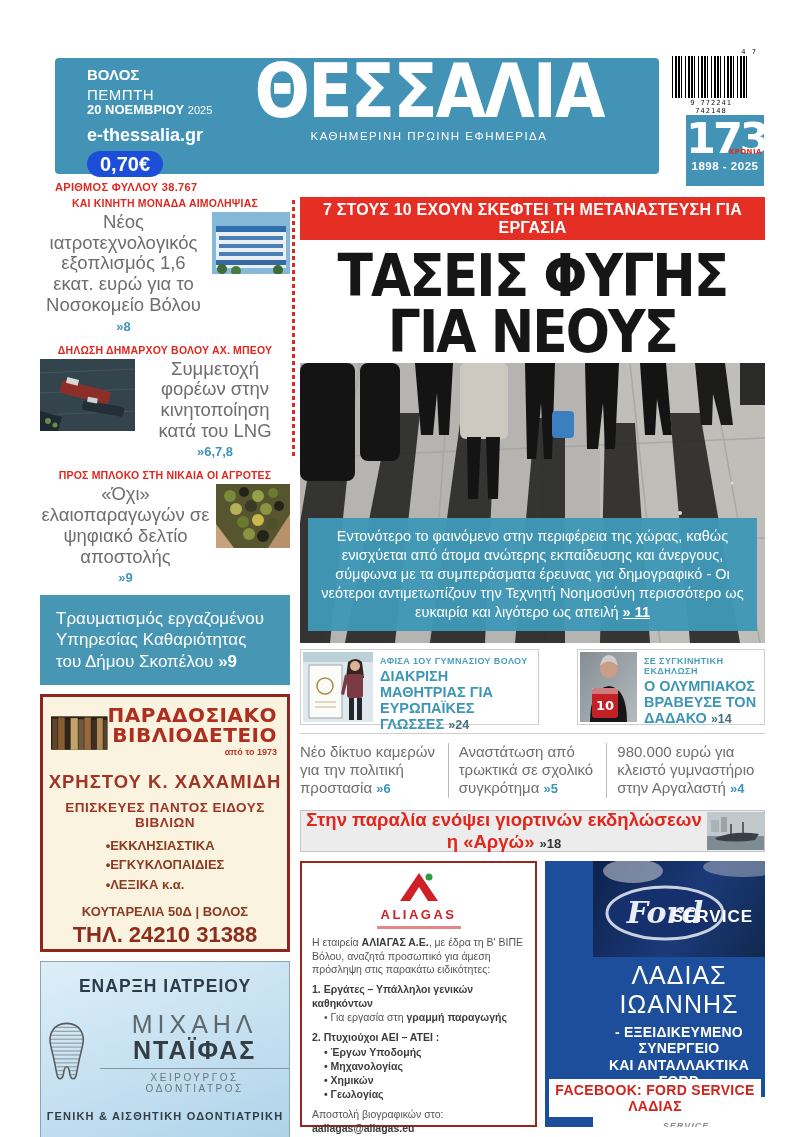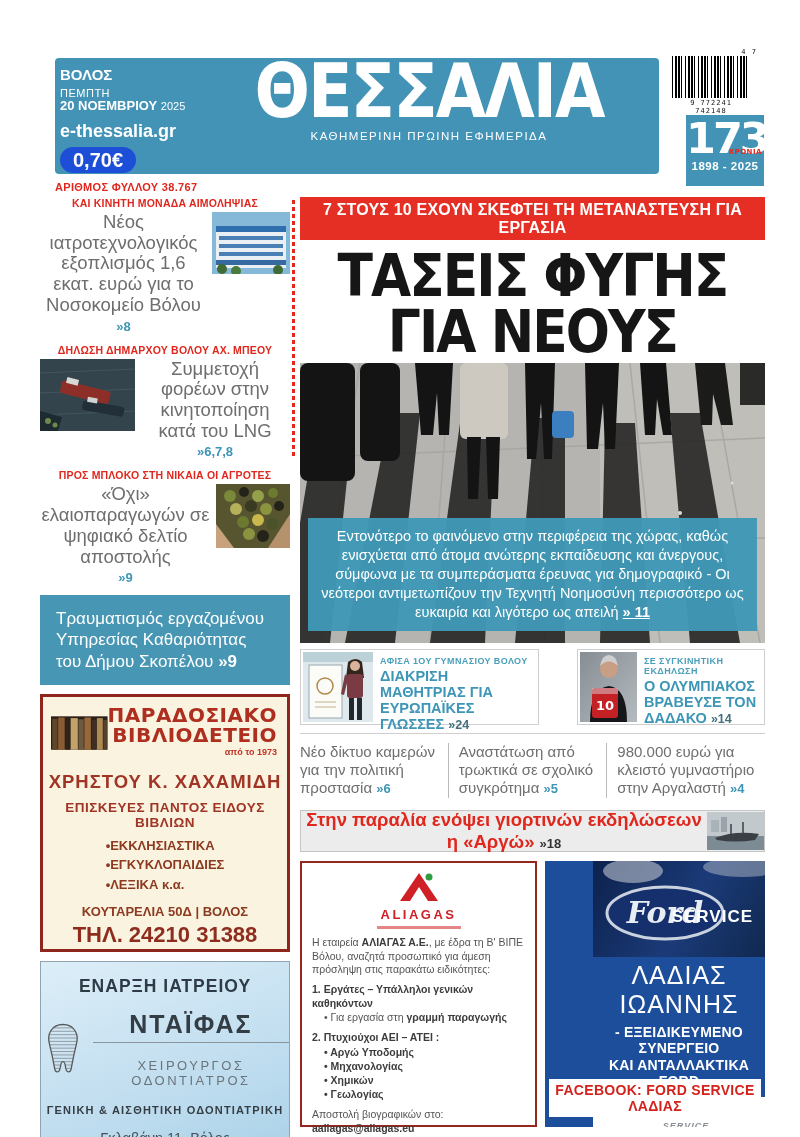--- a/index.html
+++ b/index.html
@@ -1,23 +1,23 @@
 <!DOCTYPE html>
 <html><head>
 <meta charset="utf-8">
 <style>
   html,body{margin:0;padding:0;background:#fff;}
   .page{position:relative;width:800px;height:1137px;background:#fff;overflow:hidden;
         font-family:"Liberation Sans",sans-serif;}
   
   .masthead-bg{position:absolute;left:55px;top:58px;width:604px;height:116px;
     background:#4293b6;border-radius:4px;}
-  .pub-info{position:absolute;left:5px;top:9px;color:#fff;line-height:1.1;}
+  .pub-info{position:absolute;left:32px;top:9px;color:#fff;line-height:1.1;}
   .pub-city{font-weight:bold;font-size:15px;}
-  .pub-day{font-size:11px;margin-top:3px;letter-spacing:.5px;}
+  .pub-day{font-size:15px;margin-top:3px;letter-spacing:.5px;}
   .pub-date{font-weight:bold;font-size:13px;}
   .pub-date .yr{font-weight:normal;font-size:11px;}
   .pub-site{font-weight:bold;font-size:18px;margin-top:9px;}
   .price-pill{display:inline-block;margin-top:5px;background:#1d4ed8;color:#fff;
     font-weight:bold;font-size:20px;padding:2px 13px;border-radius:15px;}
   .title-wrap{position:absolute;left:150px;right:6px;top:2px;text-align:center;color:#fff;}
   .paper-title{font-family:"DejaVu Sans",sans-serif;font-weight:bold;font-size:64px;
     letter-spacing:-2px;line-height:1.0;transform:scale(1.02,1.18);transform-origin:center 60%;}
   .paper-tagline{font-size:11.5px;letter-spacing:1.5px;margin-top:6px;}
   .barcode{position:absolute;left:672px;top:48px;width:85px;height:64px;background:#fff;}
@@ -65,22 +65,22 @@
     display:inline-block;text-align:left;line-height:1.5;}
   .book-addr{font-weight:bold;font-size:13px;margin-top:10px;color:#8c3a20;}
   .book-phone{font-weight:bold;font-size:22px;margin-top:3px;color:#8e2d1e;}
   
   .ad-dentist{margin-top:9px;border:1px solid #8fa3b3;height:264px;text-align:center;
     background:linear-gradient(160deg,#ddeef8 0%,#bcdbee 55%,#9ccae3 100%);color:#394650;}
   .dent-header{font-weight:bold;font-size:17.5px;letter-spacing:1px;color:#2e3b46;margin-top:14px;}
   .dent-logo-row{display:flex;align-items:center;justify-content:center;gap:8px;margin-top:14px;}
   .dent-name1{font-size:25px;letter-spacing:5px;color:#5d676e;line-height:1.05;}
   .dent-name2{font-size:25px;letter-spacing:2px;color:#343d44;font-weight:bold;line-height:1.1;}
-  .dent-title{font-size:13px;letter-spacing:2.5px;color:#6a747b;border-top:1px solid #8b959c;
-    margin-top:4px;padding-top:15px;}
+  .dent-title{font-size:10px;letter-spacing:2.5px;color:#6a747b;border-top:1px solid #8b959c;
+    margin-top:4px;padding-top:3px;}
   .dent-services{font-weight:bold;font-size:11px;letter-spacing:1.2px;color:#343d44;margin-top:16px;}
   .dent-addr{font-size:14.5px;margin-top:14px;color:#46525b;}
   
   .main-col{position:absolute;left:300px;top:197px;width:465px;}
   .banner{background:#e52e24;color:#fff;font-weight:bold;font-size:16px;text-align:center;
     padding:4px 0 3px;letter-spacing:.2px;}
   .main-headline{text-align:center;color:#161616;font-family:"DejaVu Sans",sans-serif;
     font-weight:bold;font-size:53px;line-height:.95;letter-spacing:-2px;margin-top:8px;
     transform:scale(.98,1.12);transform-origin:center top;}
   .photo-wrap{position:relative;margin-top:14px;width:465px;height:280px;}
@@ -305,20 +305,21 @@
             <line x1="4" y1="32" x2="48" y2="32"></line>
               <line x1="4" y1="36" x2="48" y2="36"></line>
               <line x1="4" y1="40" x2="48" y2="40"></line>
             <line x1="4" y1="44" x2="48" y2="44"></line>
               <line x1="4" y1="48" x2="48" y2="48"></line>
               <line x1="4" y1="52" x2="48" y2="52"></line>
             <line x1="4" y1="56" x2="48" y2="56"></line>
           </g>
         </svg>
         <div>
+          <div class="dent-name1">ΜΙΧΑΗΛ</div>
           <div class="dent-name2">ΝΤΑΪΦΑΣ</div>
           <div class="dent-title">ΧΕΙΡΟΥΡΓΟΣ ΟΔΟΝΤΙΑΤΡΟΣ</div>
         </div>
       </div>
       <div class="dent-services">ΓΕΝΙΚΗ &amp; ΑΙΣΘΗΤΙΚΗ ΟΔΟΝΤΙΑΤΡΙΚΗ</div>
       <div class="dent-addr">Γκλαβάνη 11, Βόλος</div>
 
     </div>
   </aside>
 
@@ -453,21 +454,21 @@
             <circle cx="33" cy="6" r="3.5" fill="#2f9e41"></circle>
           </svg>
           <div class="aliagas-word">ALIAGAS</div>
           <div class="aliagas-rule"></div>
         </div>
         <div class="al-p"><span>Η εταιρεία </span><span class="al-b">ΑΛΙΑΓΑΣ Α.Ε.</span><span>, με έδρα τη Β' ΒΙΠΕ Βόλου, αναζητά προσωπικό για άμεση πρόσληψη στις παρακάτω ειδικότητες:</span></div>
         <div class="al-item">1. Εργάτες – Υπάλληλοι γενικών καθηκόντων</div>
         <div class="al-sub"><span>• Για εργασία στη </span><span class="al-b">γραμμή παραγωγής</span></div>
         <div class="al-item">2. Πτυχιούχοι ΑΕΙ – ΑΤΕΙ :</div>
         <div class="al-bullets">
-          <div>• Αργώ Υποδομής</div>
+          <div>• Έργων Υποδομής</div>
           <div>• Μηχανολογίας</div>
           <div>• Χημικών</div>
           <div>• Γεωλογίας</div>
         </div>
         <div class="al-p"><span>Αποστολή βιογραφικών στο: </span><span class="al-b">aaliagas@aliagas.eu</span></div>
 
       </div>
 
       <div class="ad-ford">
         <div class="ford-photo">

